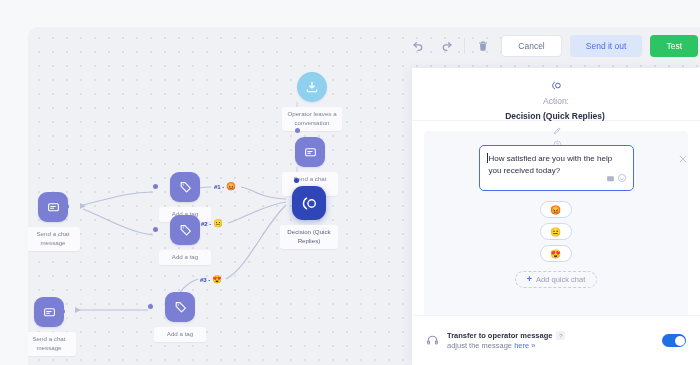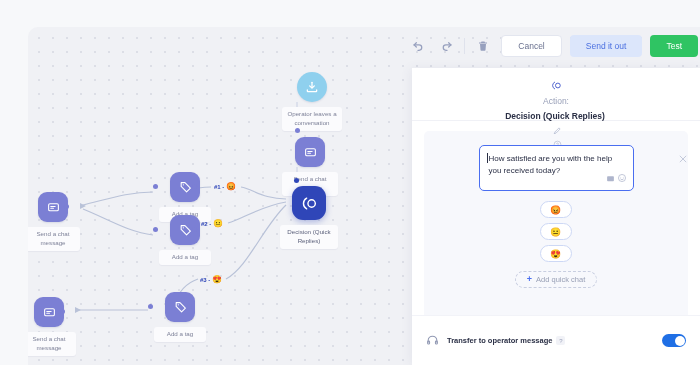--- a/index.html
+++ b/index.html
@@ -399,19 +399,22 @@
           <path d="M4 15v-3a8 8 0 0116 0v3"></path>
           <rect x="3" y="13" width="3.6" height="5.5" rx="1.6"></rect>
           <rect x="17.4" y="13" width="3.6" height="5.5" rx="1.6"></rect>
         </svg>
       </span>
       <span class="foot-txt">
         <span class="foot-l1">
           <span class="foot-title">Transfer to operator message</span>
           <span class="help-chip">?</span>
         </span>
+        <span class="foot-sub">
+          <span>adjust the message </span><a href="#">here »</a>
+        </span>
       </span>
       <span class="toggle">
         <span class="knob"></span>
       </span>
     </div>
   </div>
 </div>
 
 </body></html>

